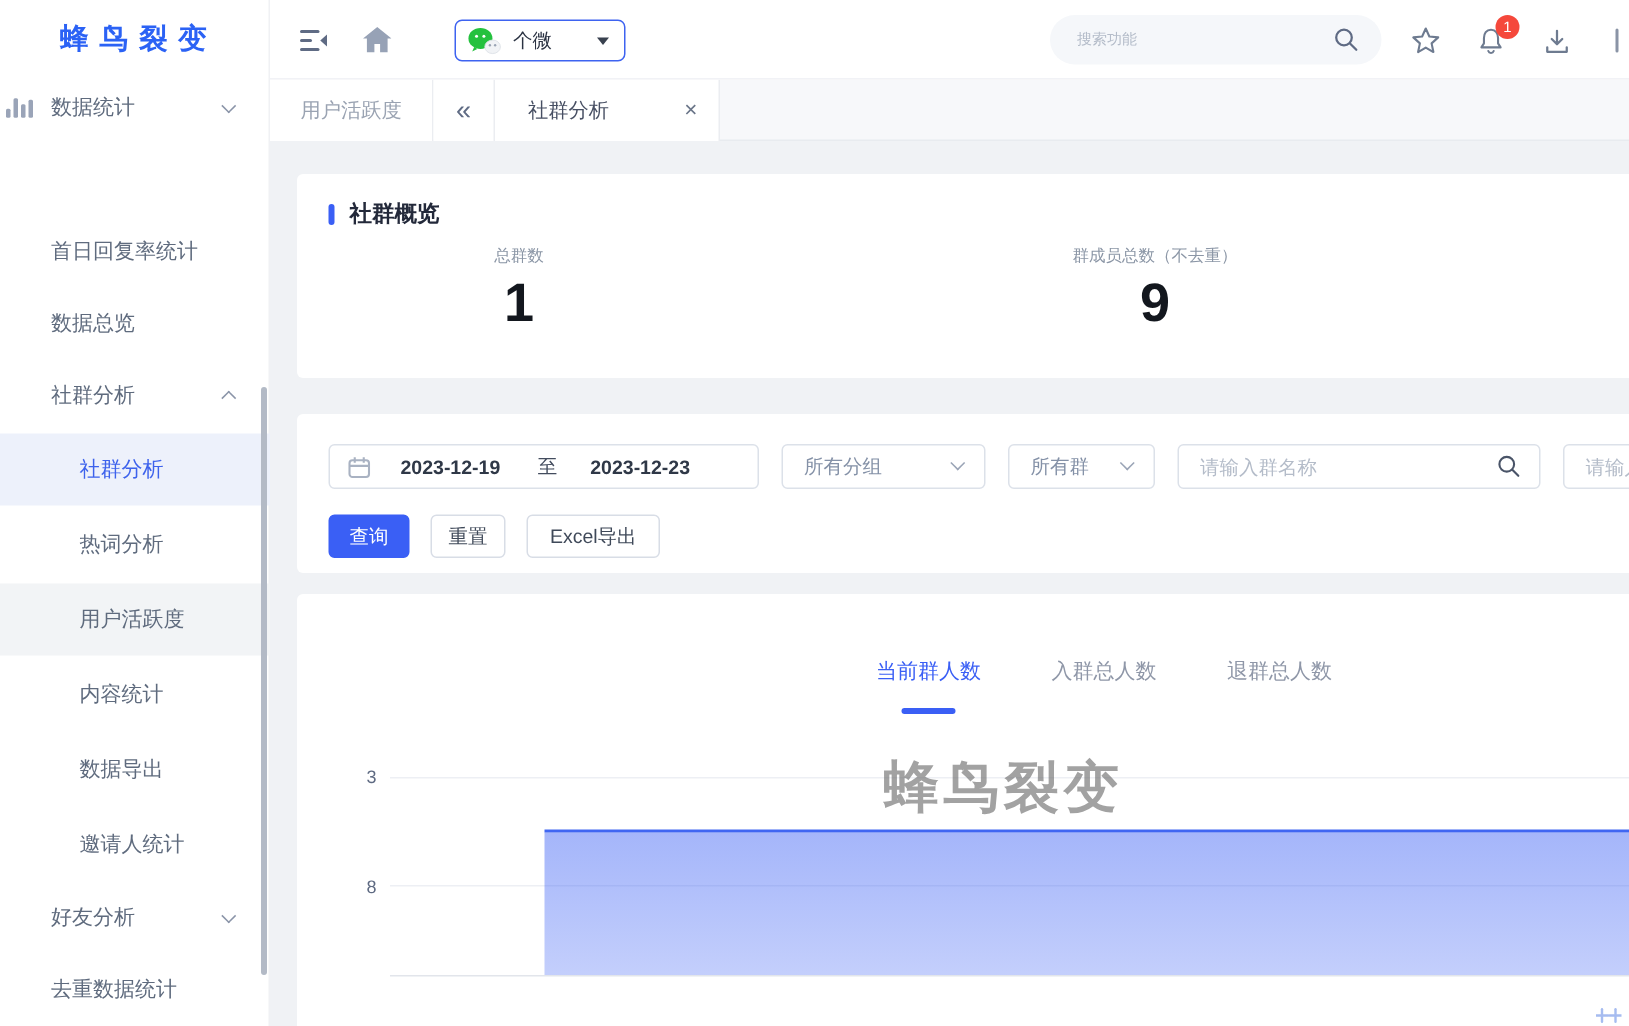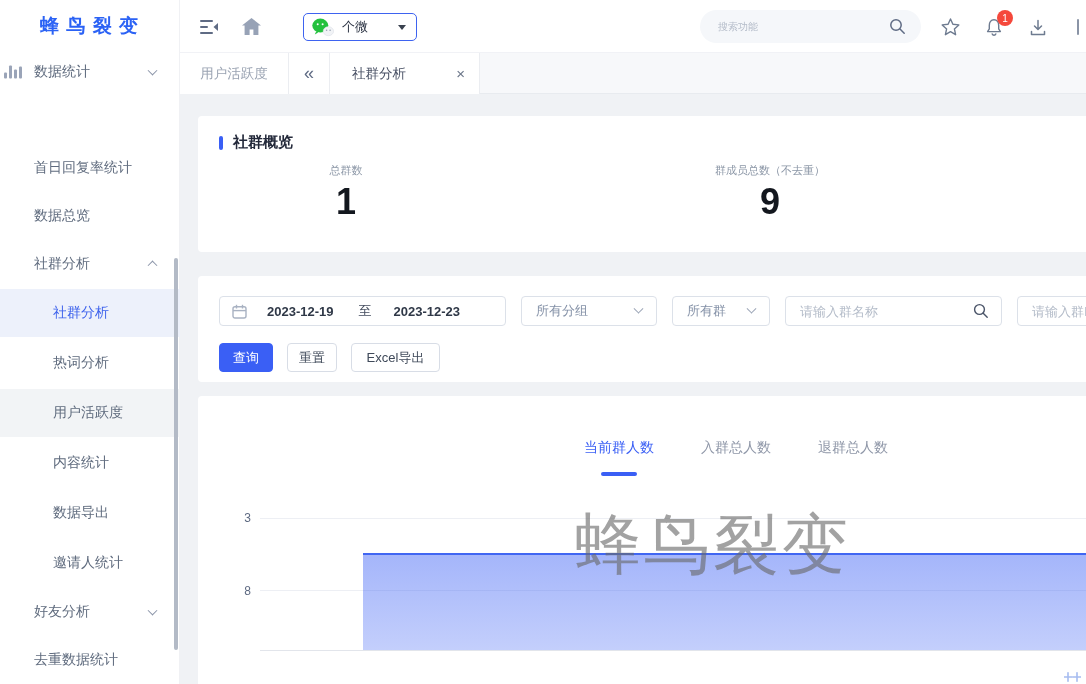--- a/index.html
+++ b/index.html
@@ -67,40 +67,40 @@
   .btn-row { position:absolute; left:21px; top:67px; display:flex; gap:14px; align-items:flex-end; }
   .daterange { width:287px; height:30px; border:1px solid #DCE1E9; border-radius:4px; display:flex; align-items:center; padding:0 12px; cursor:pointer; background:#fff; }
   .date-val { font-size:13px; font-weight:bold; color:#2F3847; }
   .date-sep { font-size:13px; color:#434C5E; margin:0 0 0 25px; }
   .d1 { margin-left:20px; } .d2 { margin-left:22px; }
   .sel { height:30px; border:1px solid #DCE1E9; border-radius:4px; background:#fff; display:flex; align-items:center; justify-content:space-between; padding:0 14px; cursor:pointer; }
   .sel-1 { width:136px; } .sel-2 { width:98px; }
   .sel-label { font-size:13px; color:#8491A7; }
   .sel-chev { width:7px; height:7px; border-right:1.4px solid #9AA4B6; border-bottom:1.4px solid #9AA4B6; transform:rotate(45deg) translate(-2px,-2px); }
   .inp { height:30px; border:1px solid #DCE1E9; border-radius:4px; background:#fff; display:flex; align-items:center; padding:0 12px 0 14px; }
-  .inp-1 { width:217px;justify-content:center; } .inp-2 { width:200px; }
+  .inp-1 { width:242px;justify-content:center; } .inp-2 { width:200px; }
   .inp input { flex:1; border:none; outline:none; font-size:13px; font-family:inherit; color:#333; min-width:0; }
   .inp input::placeholder { color:#B4BCC9; }
   .btn { height:29px; border-radius:4px; font-size:13px; display:flex; align-items:center; justify-content:center; cursor:pointer; }
   .btn-primary { width:54px; background:#3A5FF5; color:#fff; border:1px solid #3A5FF5; }
   .btn-plain { background:#fff; border:1px solid #D8DDE6; color:#3F4959; }
   .btn-reset { width:50px; } .btn-export { width:89px; }
 
   
   .chart-tabs { position:absolute; left:386px; top:37px; display:flex; gap:47px; }
   .chart-tab { position:relative; width:70px; height:28px; line-height:28px; text-align:center; font-size:14px; color:#8F97A8; cursor:pointer; white-space:nowrap; }
   .chart-tab.active { color:#3A5FF5; }
   .chart-tab.active::after { content:""; position:absolute; left:50%; transform:translateX(-50%); top:39px; width:36px; height:4px; border-radius:2px; background:#3A5FF5; }
   .ytick { position:absolute; left:13px; width:40px; text-align:right; font-size:12px; color:#5E6A82; }
   .yt-10 { top:115px; } .yt-8 { top:188px; }
   .gridline { position:absolute; left:62px; right:0; height:1px; background:#EDEFF4; }
   .gl-10 { top:122px; } .gl-8 { top:194px; }
   .axisline { position:absolute; left:62px; right:0; top:254px; height:1px; background:#E2E5EB; }
   .area { position:absolute; left:165px; right:0; top:157px; height:97px; border-top:2px solid #4066F2; background:linear-gradient(180deg, rgba(58,95,245,0.46), rgba(58,95,245,0.30)); }
-  .watermark { position:absolute; left:377px; top:104px; font-size:66px; letter-spacing:3px; color:rgba(105,105,105,0.62); white-space:nowrap; pointer-events:none; }
+  .watermark { position:absolute; left:391px; top:104px; font-size:37px; letter-spacing:3px; color:rgba(105,105,105,0.62); white-space:nowrap; pointer-events:none;font-weight:bold; }
   .plus-handle { position:absolute; left:866px; top:276px; display:flex; }
 </style>
 </head>
 <body>
 
 <div id="screen">
 
   <aside class="sidebar">
     <div class="logo">蜂 鸟 裂 变</div>
 

